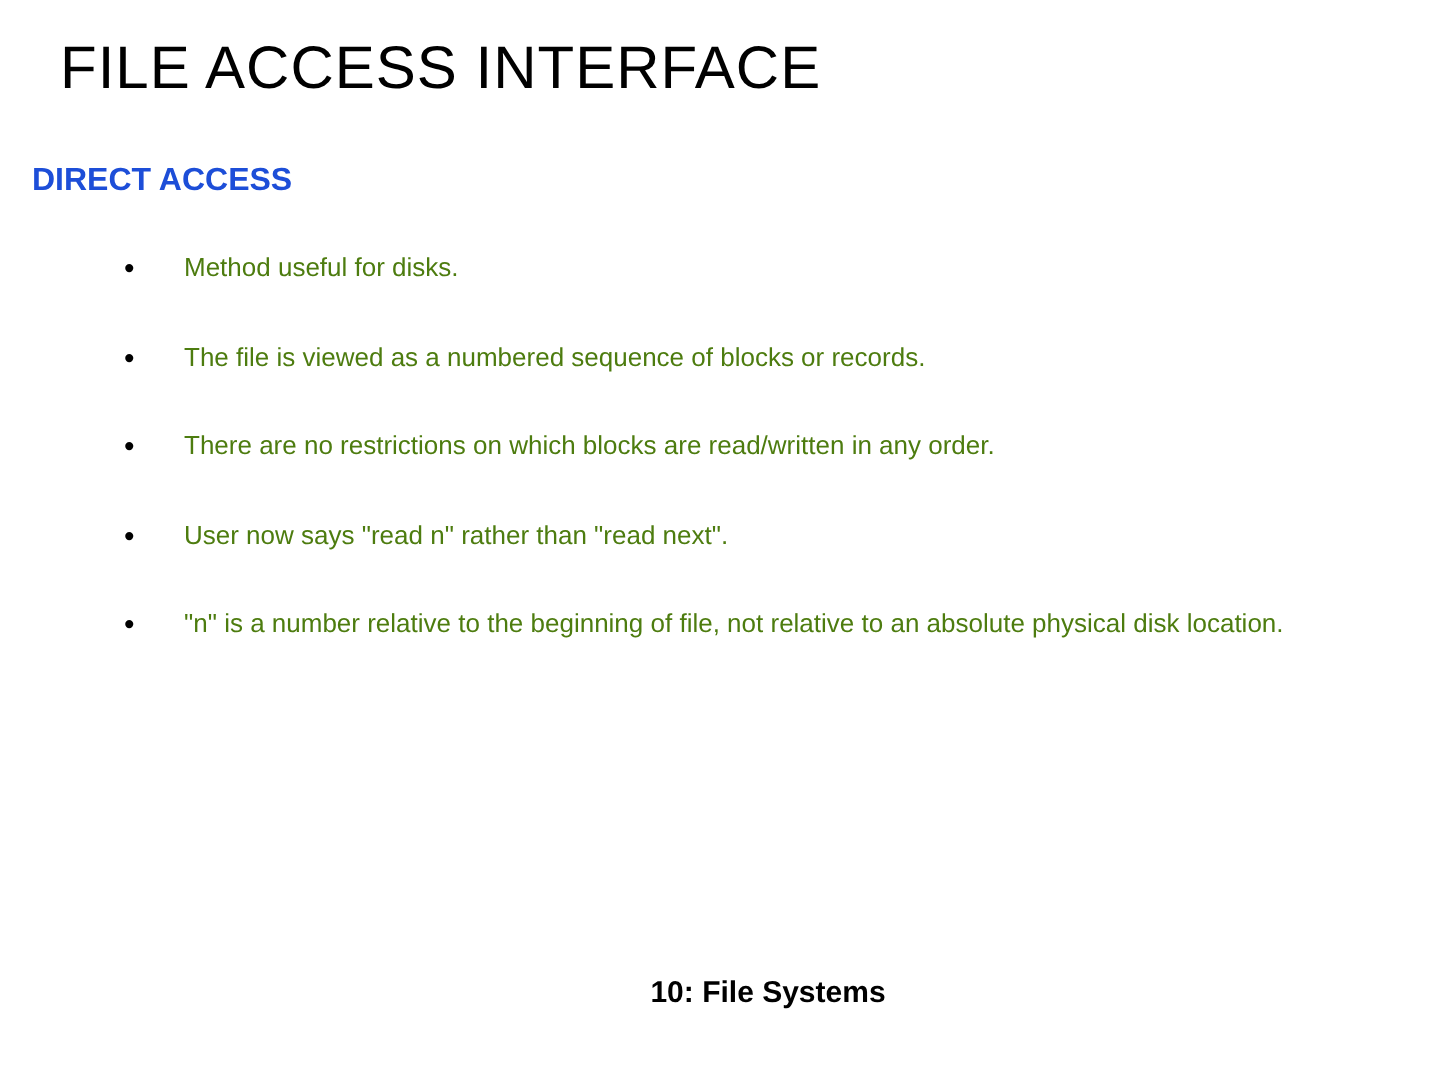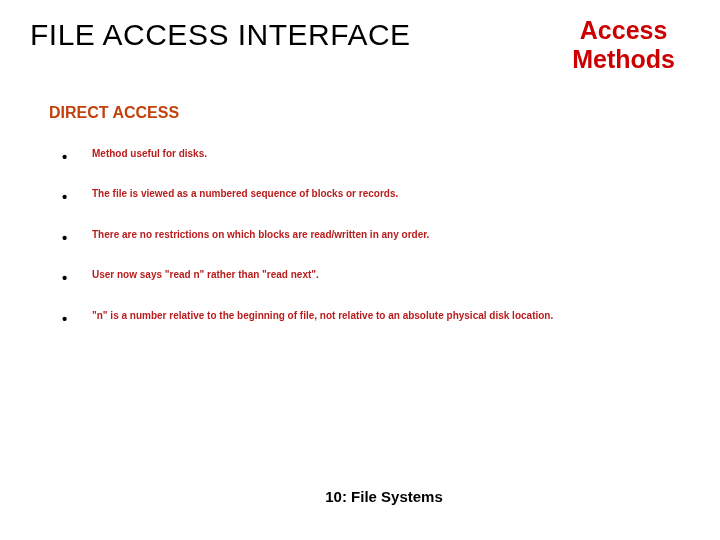--- a/index.html
+++ b/index.html
@@ -31,33 +31,32 @@
       font-size: 25px;
       font-weight: bold;
       color: #cc0000;
       text-align: center;
       line-height: 1.15;
       margin-top: -2px;
     }
     .section-heading {
       font-size: 16px;
       font-weight: bold;
-      color: #c2410c;
-      padding: 30px 0 0 28px;
-      margin-left: 21px;
+      color: #1d4ed8;
+      padding: 30px 0 0 16px;
     }
     .bullet-list {
       list-style: none;
       padding: 25px 35px 0 60px;
     }
     .bullet-list li {
       position: relative;
-      font-size: 10px;
-      color: #b91c1c;
-      font-weight: bold;
+      font-size: 13px;
+      color: #4d7c0f;
+      font-weight: normal;
       line-height: 1.35;
       margin-bottom: 27px;
       padding-left: 32px;
     }
     .bullet-list li::before {
       content: "•";
       position: absolute;
       left: 2px;
       top: 0;
       font-size: 15px;
@@ -72,24 +71,20 @@
       font-weight: bold;
       color: #000;
       padding-left: 48px;
     }
   </style>
 </head>
 <body>
 
 <div class="header">
   <div class="main-title">FILE ACCESS INTERFACE</div>
-  <div class="subtitle">
-    <span>Access</span><br>
-    <span>Methods</span>
-  </div>
 </div>
 
 <div class="section-heading">DIRECT ACCESS</div>
 
 <ul class="bullet-list">
   <li>Method useful for disks.</li>
   <li>The file is viewed as a numbered sequence of blocks or records.</li>
   <li>There are no restrictions on which blocks are read/written in any order.</li>
   <li>User now says "read n" rather than "read next".</li>
   <li>"n" is a number relative to the beginning of file, not relative to an absolute physical disk location.</li>

